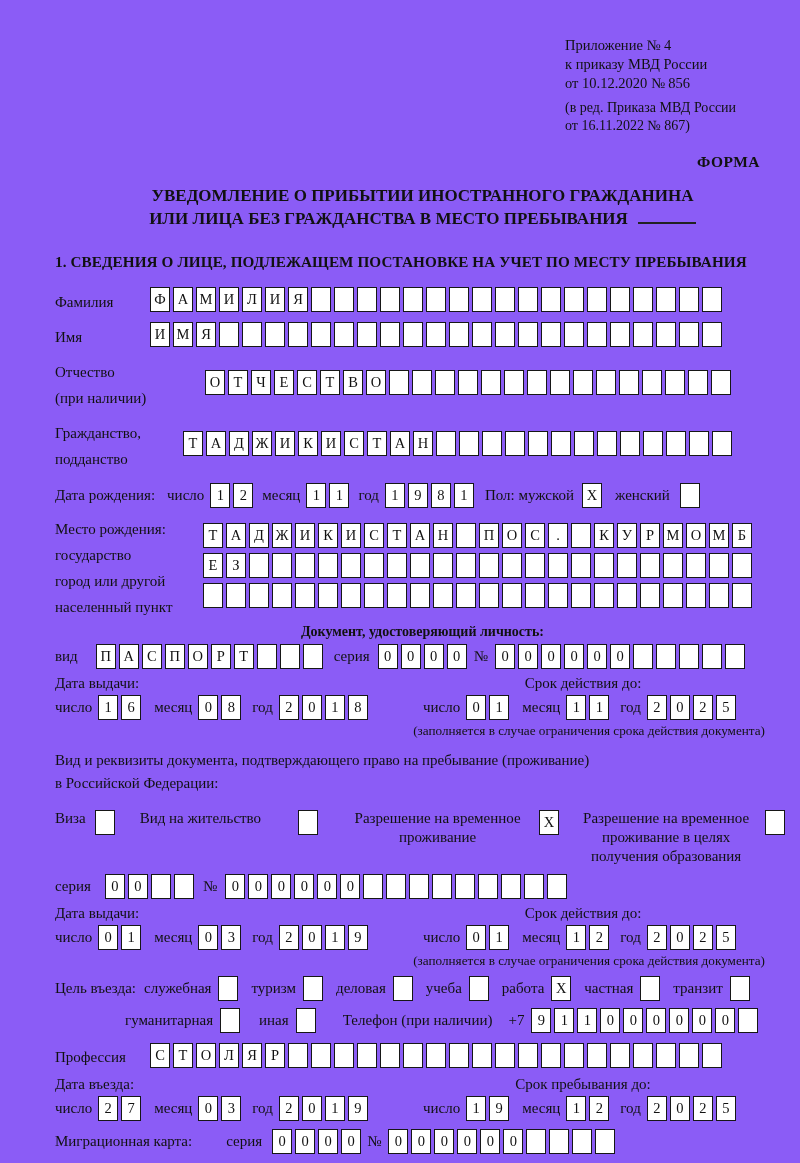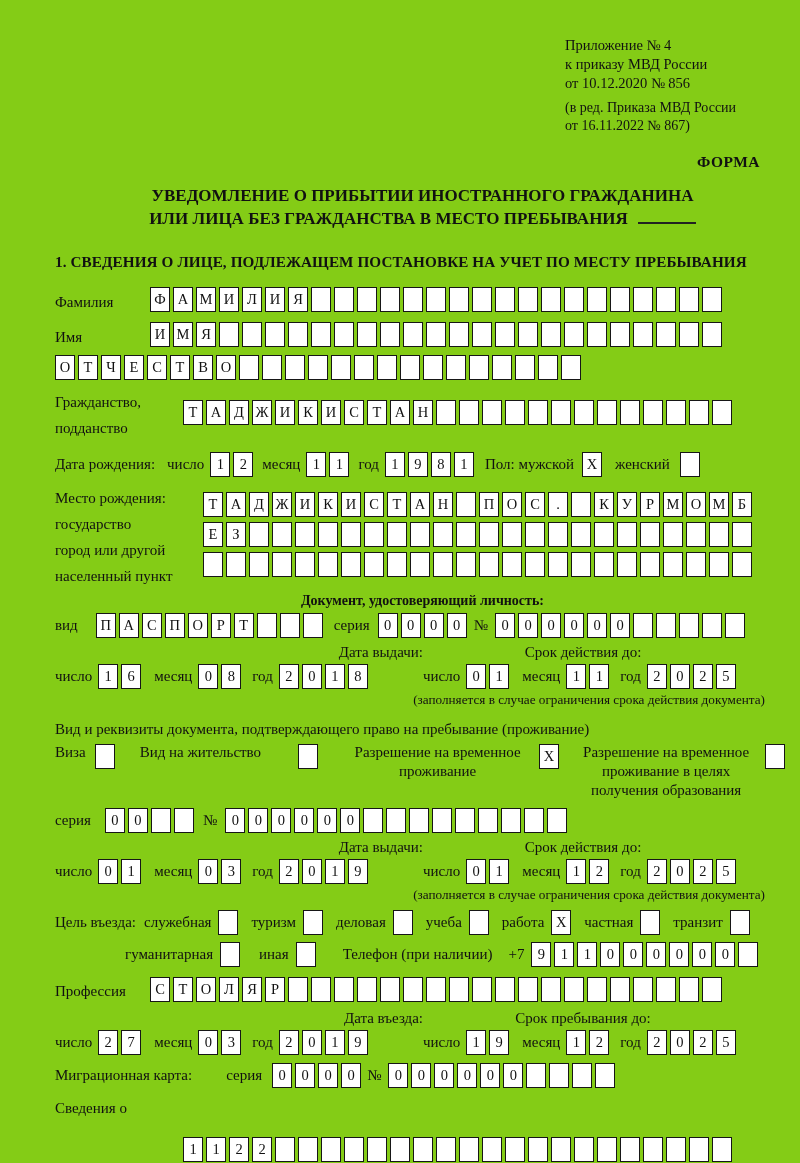--- a/index.html
+++ b/index.html
@@ -1,47 +1,47 @@
 <!DOCTYPE html>
 <html><head>
 <meta charset="utf-8">
 <style>
   html,body{margin:0;padding:0;background:#fff;}
   .page{
     width:800px;height:1163px;box-sizing:border-box;
-    padding:36px 10px 0 55px;background:#84cc16;color:#111;
+    padding:36px 10px 0 55px;background:#8b5cf6;color:#111;
     font-family:"Liberation Serif","DejaVu Serif",serif;font-size:15px;
     overflow:hidden;position:relative;
   }
   .hdr{margin-left:510px;line-height:1.3;font-size:14.5px;}
   .hdr2{margin-left:510px;line-height:1.3;font-size:14px;margin-top:6px;}
   .forma{font-weight:bold;text-align:right;margin:18px 30px 0 0;font-size:15.5px;letter-spacing:.5px;}
   .title{font-weight:bold;text-align:center;font-size:17px;line-height:1.35;margin-top:14px;}
   .title .uline{display:inline-block;width:58px;border-bottom:2.2px solid #222;height:14px;margin-left:10px;}
   .sect{font-weight:bold;font-size:15.2px;margin-top:22px;letter-spacing:.1px;}
   .row{display:flex;align-items:center;margin-top:5px;}
   .lbl{flex:none;padding-top:4px;line-height:26px;}
   .boxes,.boxgroup{display:inline-flex;flex-wrap:nowrap;}
   .cell{
     display:inline-block;flex:none;width:18px;height:23px;
     border:1.6px solid #161616;margin-right:3px;background:#fff;
     text-align:center;line-height:23px;font-size:14.5px;
   }
   .stack>.boxes{margin-bottom:5px;}
   .inl{display:flex;align-items:center;}
   .dhdr{display:flex;margin-top:6px;}
-  .dhdr .l{width:368px;text-align:right;}
+  .dhdr .l{width:368px;text-align:left;}
   .dhdr .r{width:320px;text-align:center;}
   .drow{display:flex;align-items:center;margin-top:3px;}
   .dhalf{width:368px;display:flex;align-items:center;}
   .dhalf2{display:flex;align-items:center;}
   .dlbl{margin-right:6px;}
   .fnote{font-size:13.2px;text-align:right;margin:3px 25px 0 0;}
   .introl{margin-top:10px;line-height:1.55;}
-  .cbrow{display:flex;align-items:flex-start;margin-top:2px;}
+  .cbrow{display:flex;align-items:flex-start;margin-top:14px;}
   .cbitem{display:flex;align-items:flex-start;}
   .cbitem .cell{margin-left:9px;margin-top:1px;}
   .cbtxt{line-height:19px;text-align:center;}
   .optrow{display:flex;align-items:center;margin-top:7px;}
   .opt{display:flex;align-items:center;margin-right:10px;}
   .opt .olbl{margin-right:7px;}
 </style>
 </head>
 <body>
 
@@ -124,20 +124,24 @@
         <span class="cell"></span>
         <span class="cell"></span>
         <span class="cell"></span>
         <span class="cell"></span>
         <span class="cell"></span>
         <span class="cell"></span>
       </span>
   </div>
 
   <div class="row">
+    <span class="lbl" style="width:150px;">
+      <span>Отчество</span><br>
+      <span>(при наличии)</span>
+    </span>
     <span class="boxes">
         <span class="cell">О</span>
         <span class="cell">Т</span>
         <span class="cell">Ч</span>
         <span class="cell">Е</span>
         <span class="cell">С</span>
         <span class="cell">Т</span>
         <span class="cell">В</span>
         <span class="cell">О</span>
         <span class="cell"></span>
@@ -389,20 +393,21 @@
           <span class="cell">0</span>
           <span class="cell">2</span>
           <span class="cell">5</span>
         </span>
     </span>
   </div>
   <div class="fnote">(заполняется в случае ограничения срока действия документа)</div>
 
   <div class="introl">
     <div>Вид и реквизиты документа, подтверждающего право на пребывание (проживание)</div>
+    <div>в Российской Федерации:</div>
   </div>
 
   <div class="cbrow">
     <span class="cbitem">
       <span class="cbtxt">Виза</span>
       <span class="boxgroup">
           <span class="cell"></span>
         </span>
     </span>
     <span class="cbitem" style="margin-left:22px;">

